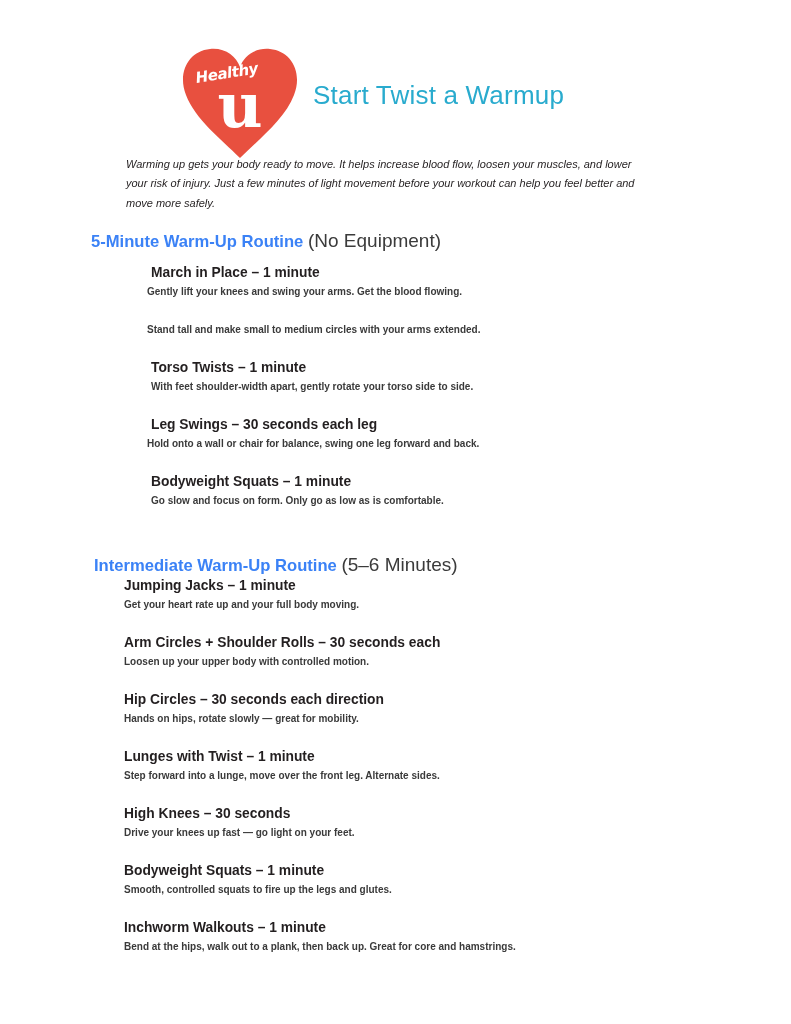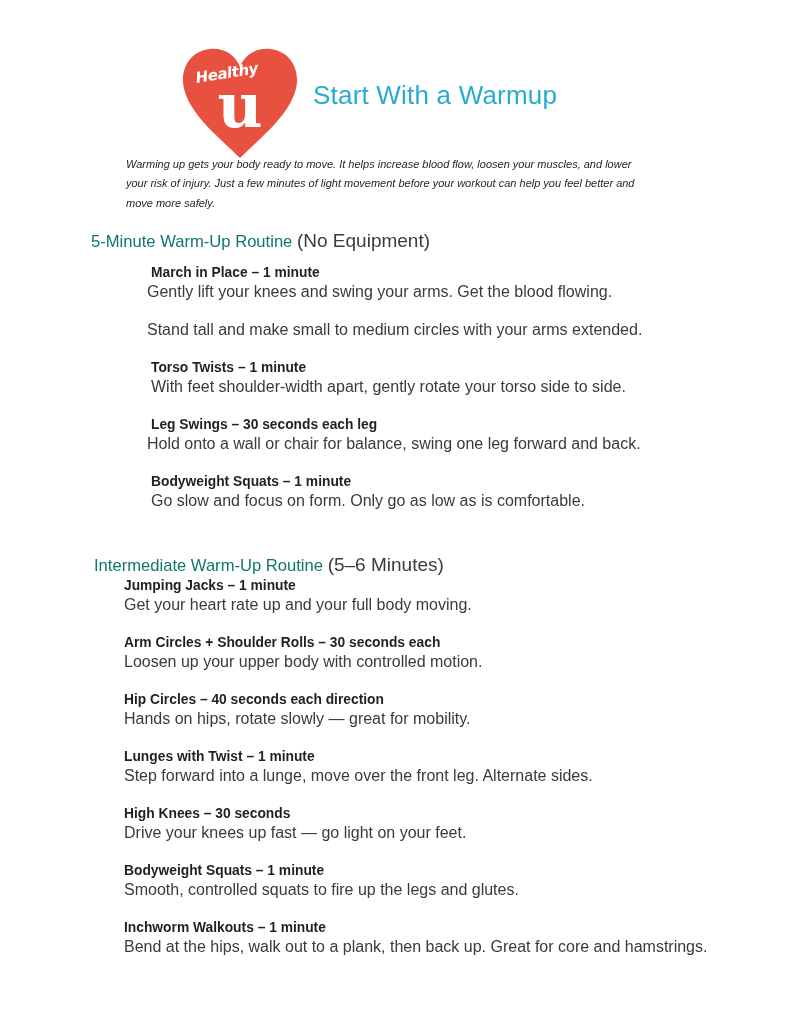--- a/index.html
+++ b/index.html
@@ -101,22 +101,22 @@
   .section-1 { left: 91px; top: 231px; width: 640px; }
   .section-2 { left: 94px; top: 555px; width: 640px; }
 
   .section-heading {
     font-size: 16.6px;
     line-height: 20px;
     white-space: nowrap;
     margin-bottom: 0;
   }
   .section-heading .h-main {
-    font-weight: normal;
-    color: #0f766e;
+    font-weight: bold;
+    color: #3b82f6;
     text-align: center;
   }
   .section-heading .h-sub {
     font-weight: normal;
     color: #3b3b3b;
     font-size: 19px;
   }
 
   .exercise-list { position: relative; }
   .section-1 .exercise-list { margin-left: 56px; margin-top: 11px; }
@@ -130,22 +130,22 @@
   .ex-title {
     font-size: 13.8px;
     font-weight: bold;
     line-height: 19px;
     color: #231f20;
     white-space: nowrap;
   }
   .section-1 .ex-title { padding-left: 4px; }
 
   .ex-desc {
-    font-size: 16px;
-    font-weight: normal;
+    font-size: 10px;
+    font-weight: bold;
     line-height: 19px;
     color: #3a3a3a;
     white-space: nowrap;
   }
   .section-1 .exercise:nth-child(3) .ex-desc,
   .section-1 .exercise:nth-child(5) .ex-desc { padding-left: 4px; }
 </style>
 </head>
 <body>
 
@@ -154,21 +154,21 @@
   <div class="header">
 
     <div class="logo">
       <svg width="118" height="112" viewBox="0 0 118 112">
         <path d="M59 111 C 40 92, 14 72, 5 48 C -4 25, 8 4, 29 2 C 44 0.5, 55 9, 59 20 C 63 9, 74 0.5, 89 2 C 110 4, 122 25, 113 48 C 104 72, 78 92, 59 111 Z" fill="#e8503f"></path>
       </svg>
       <div class="logo-script">Healthy</div>
       <div class="logo-u">u</div>
     </div>
 
-    <div class="title">Start With a Warmup</div>
+    <div class="title">Start Twist a Warmup</div>
   </div>
 
   <div class="intro">Warming up gets your body ready to move. It helps increase blood flow, loosen your muscles, and lower your risk of injury. Just a few minutes of light movement before your workout can help you feel better and move more safely.</div>
 
   <div class="section section-1">
     <div class="section-heading">
       <span class="h-main">5-Minute Warm-Up Routine</span>
       <span class="h-sub">(No Equipment)</span>
     </div>
     <div class="exercise-list">
@@ -202,21 +202,21 @@
     <div class="exercise-list">
       <div class="exercise">
         <div class="ex-title">Jumping Jacks – 1 minute</div>
         <div class="ex-desc">Get your heart rate up and your full body moving.</div>
       </div>
       <div class="exercise">
         <div class="ex-title">Arm Circles + Shoulder Rolls – 30 seconds each</div>
         <div class="ex-desc">Loosen up your upper body with controlled motion.</div>
       </div>
       <div class="exercise">
-        <div class="ex-title">Hip Circles – 40 seconds each direction</div>
+        <div class="ex-title">Hip Circles – 30 seconds each direction</div>
         <div class="ex-desc">Hands on hips, rotate slowly — great for mobility.</div>
       </div>
       <div class="exercise">
         <div class="ex-title">Lunges with Twist – 1 minute</div>
         <div class="ex-desc">Step forward into a lunge, move over the front leg. Alternate sides.</div>
       </div>
       <div class="exercise">
         <div class="ex-title">High Knees – 30 seconds</div>
         <div class="ex-desc">Drive your knees up fast — go light on your feet.</div>
       </div>

